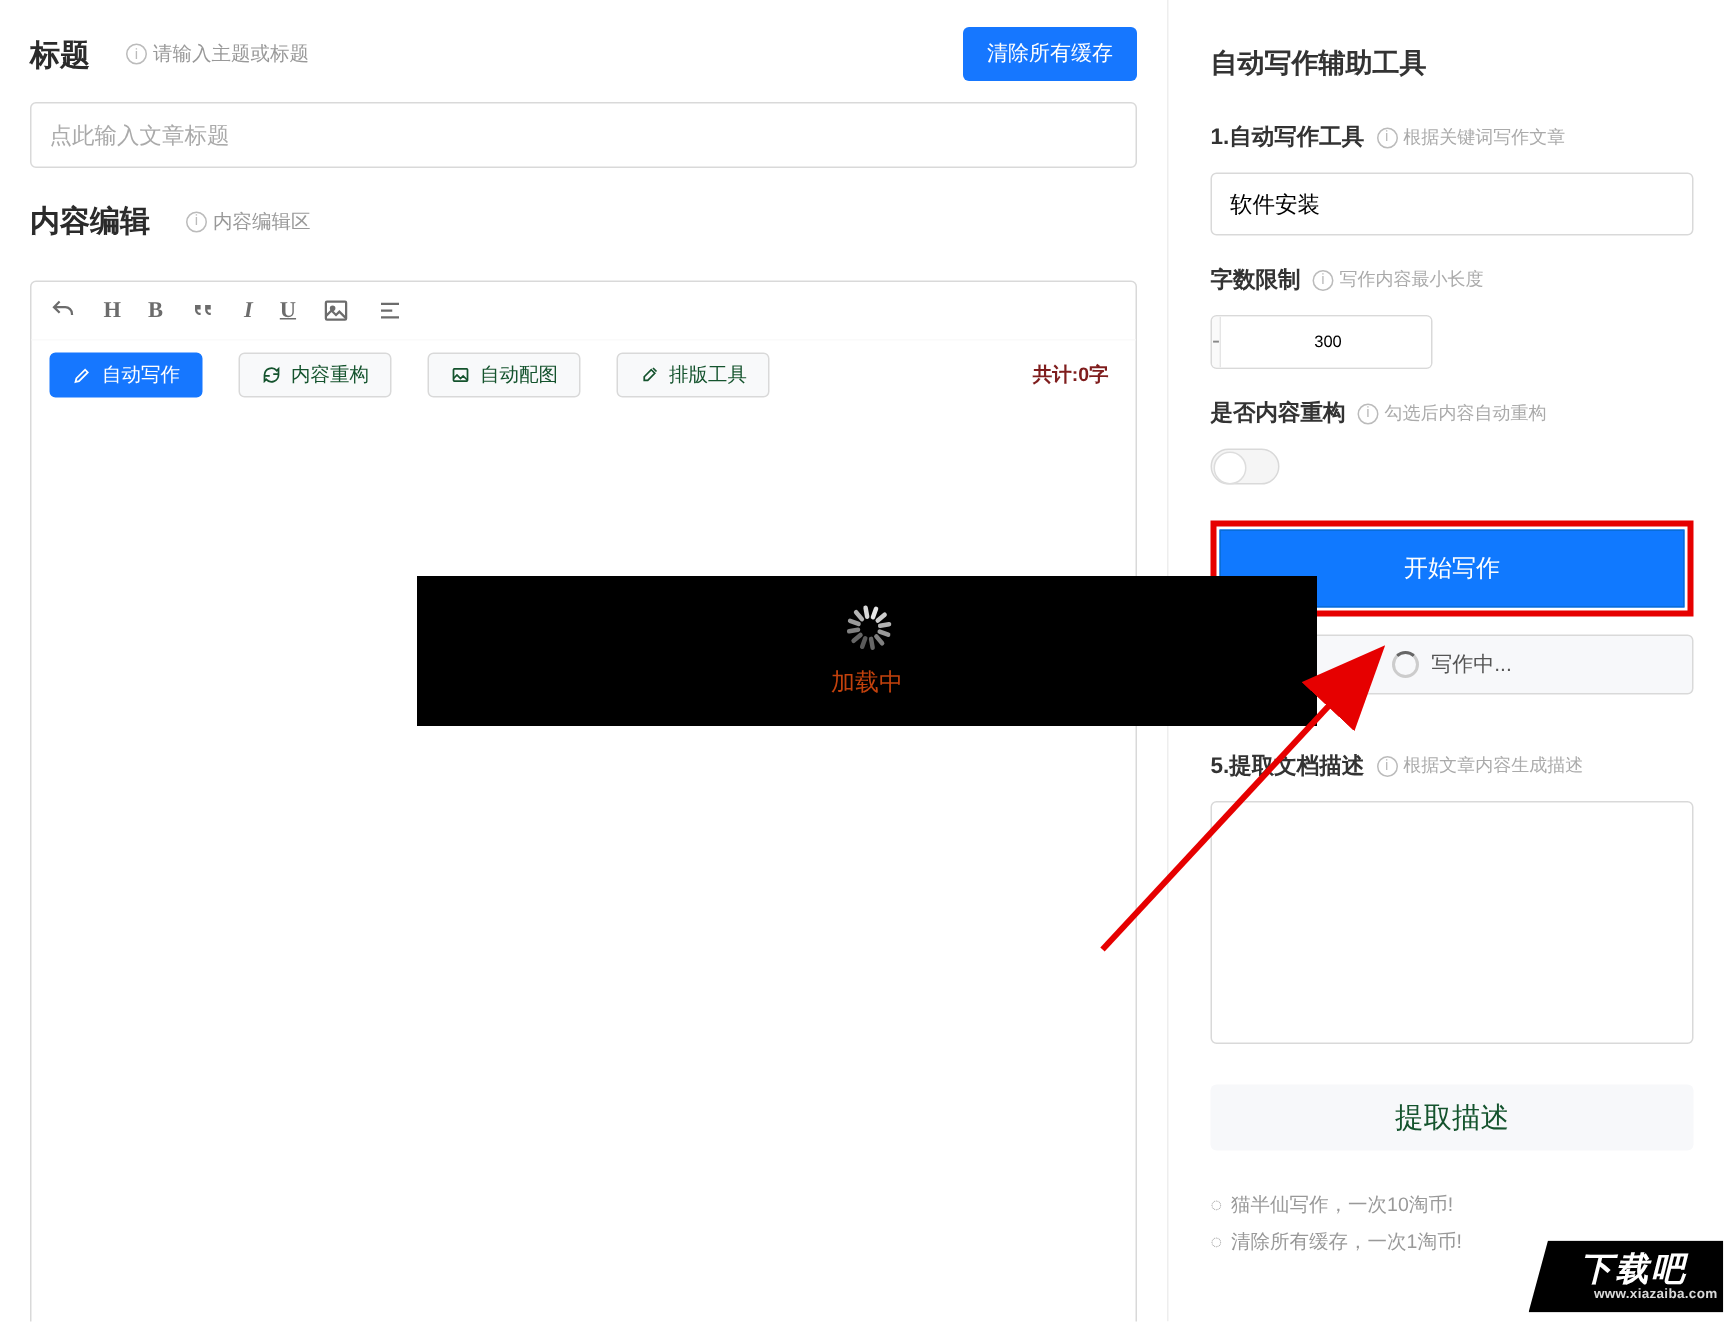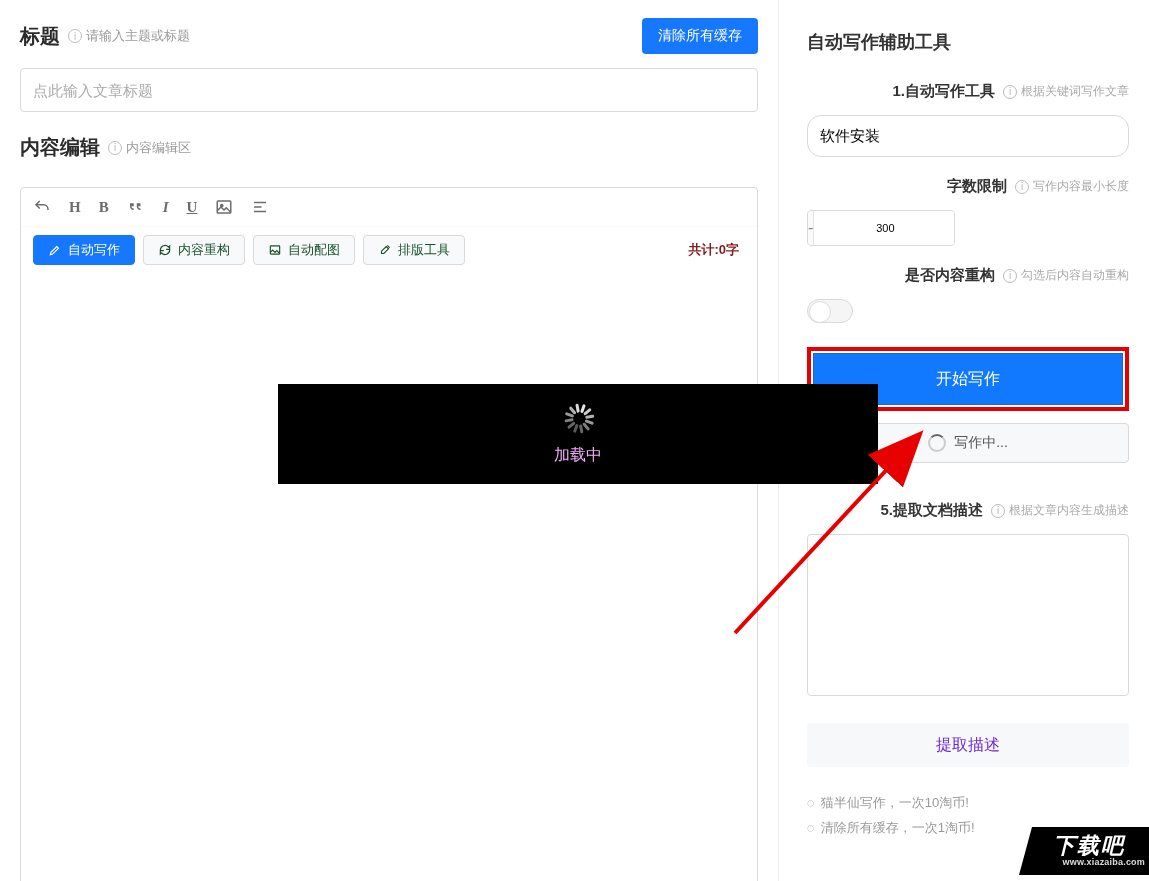--- a/index.html
+++ b/index.html
@@ -12,50 +12,50 @@
   height: 881px;
   position: relative;
   overflow: hidden;
 }
 .main-layout { display: flex; height: 100%; }
 .left-panel { flex: 1; padding: 18px 20px; border-right: 1px solid #eee; }
 .right-panel { width: 370px; padding: 30px 20px 20px 28px; }
 
 
 .section-row { display: flex; align-items: center; justify-content: space-between; margin-bottom: 14px; }
-.section-title { font-size: 20px; font-weight: bold; color: #2b2b2b; display: inline-flex; align-items: center; gap: 8px; }
+.section-title { font-size: 20px; font-weight: bold; color: #2b2b2b; display: inline-flex; align-items: center; gap: 24px; }
 .hint { font-size: 13px; font-weight: normal; color: #999; display: inline-flex; align-items: center; gap: 4px; }
 .hint-icon { width: 14px; height: 14px; border: 1px solid #bbb; border-radius: 50%; display: inline-flex; align-items: center; justify-content: center; font-size: 10px; color: #bbb; font-style: normal; }
 
 .text-input {
   width: 100%; height: 44px; border: 1px solid #d9d9d9; border-radius: 4px;
   padding: 0 12px; font-size: 15px; color: #333; outline: none;
 }
 .text-input::placeholder { color: #aaa; }
 
 .editor-box { border: 1px solid #d9d9d9; border-radius: 4px; margin-top: 14px; background: #fff; min-height: 730px; }
 .toolbar-row1 { display: flex; gap: 18px; padding: 10px 12px; border-bottom: 1px solid #fafafa; color: #555; }
 .toolbar-row1 .icon-btn { cursor: pointer; font-weight: bold; font-size: 15px; color: #6c6c6c; display: inline-flex; align-items: center; }
 .toolbar-row1 .icon-btn svg { width: 18px; height: 18px; }
-.toolbar-row2 { display: flex; gap: 8px; padding: 8px 12px 10px 12px; align-items: center; }
+.toolbar-row2 { display: flex; gap: 24px; padding: 8px 12px 10px 12px; align-items: center; }
 .pill-btn {
   display: inline-flex; align-items: center; gap: 6px; height: 30px;
   padding: 0 14px; border-radius: 4px; border: 1px solid #d9d9d9;
   background: #f8f9fa; color: #14532d; font-size: 13px; cursor: pointer;
 }
 .pill-btn svg { width: 14px; height: 14px; }
 .pill-btn.primary { background: #1677ff; color: #fff; border-color: #1677ff; }
 .count { margin-left: auto; color: #7f1d1d; font-size: 13px; padding-right: 6px; font-weight: bold; }
 
 
 .panel-title { font-size: 18px; font-weight: bold; margin-bottom: 28px; }
-.sub-title { font-size: 15px; font-weight: bold; margin-bottom: 14px; display: flex; align-items: center; gap: 8px; justify-content: flex-end; }
+.sub-title { font-size: 15px; font-weight: bold; margin-bottom: 14px; display: flex; align-items: center; gap: 8px; }
 .sub-title .hint { font-size: 12px; color: #aaa; font-weight: normal; }
 .panel-input {
-  width: 100%; height: 42px; border: 1px solid #d9d9d9; border-radius: 14px;
+  width: 100%; height: 42px; border: 1px solid #d9d9d9; border-radius: 4px;
   padding: 0 12px; font-size: 15px; margin-bottom: 20px;
 }
 .stepper { display: flex; width: 148px; border: 1px solid #d9d9d9; border-radius: 4px; overflow: hidden; height: 36px; margin-bottom: 20px; }
 .stepper button { width: 36px; background: #fafafa; border: none; color: #888; font-size: 16px; cursor: pointer; }
 .stepper input { flex: 1; border: none; text-align: center; font-size: 11px; outline: none; border-left: 1px solid #e5e5e5; border-right: 1px solid #e5e5e5; }
 .toggle {
   width: 46px; height: 24px; border: 1px solid #d9d9d9; border-radius: 12px;
   background: #f5f5f5; position: relative; margin-bottom: 24px; cursor: pointer;
 }
 .toggle::after { content: ""; position: absolute; width: 20px; height: 20px; border-radius: 50%; background: #fff; border: 1px solid #ddd; top: 1px; left: 1px; }
@@ -75,34 +75,34 @@
 .spinner-sm {
   width: 18px; height: 18px; border: 2px solid #ccc; border-top-color: #666;
   border-radius: 50%; display: inline-block;
 }
 .textarea {
   width: 100%; height: 162px; border: 1px solid #d9d9d9; border-radius: 4px;
   resize: none; outline: none; padding: 8px;
 }
 .extract-btn {
   width: 100%; height: 44px; margin-top: 24px; background: #f7f8fa;
-  border: none; color: #6d28d9; font-size: 16px; cursor: pointer; border-radius: 4px;
+  border: none; color: #14532d; font-size: 19px; cursor: pointer; border-radius: 4px;
 }
 .tips { margin-top: 24px; color: #999; font-size: 13px; line-height: 1.9; }
 .tips .row { display: flex; align-items: center; gap: 6px; }
 
 .clear-btn {
   background: #1677ff; color: #fff; border: none; border-radius: 4px;
   padding: 9px 16px; font-size: 14px; cursor: pointer;
 }
 
 
 .loading-overlay {
   position: absolute; top: 384px; left: 278px; width: 600px; height: 100px;
-  background: #000; color: #f0abfc; display: flex; flex-direction: column;
+  background: #000; color: #c2410c; display: flex; flex-direction: column;
   align-items: center; justify-content: center; gap: 12px;
 }
 .spinner-alt {
   width: 30px; height: 30px; display:flex; flex-wrap:wrap; gap:2px;
   transform: rotate(20deg);
 }
 .spinner-alt span { width:3px; height:9px; background:#fff; border-radius:2px; position:absolute; left:50%; top:0; transform-origin: 1.5px 15px; opacity:.9;}
 .arrow-svg { position: absolute; pointer-events: none; }
 
 

